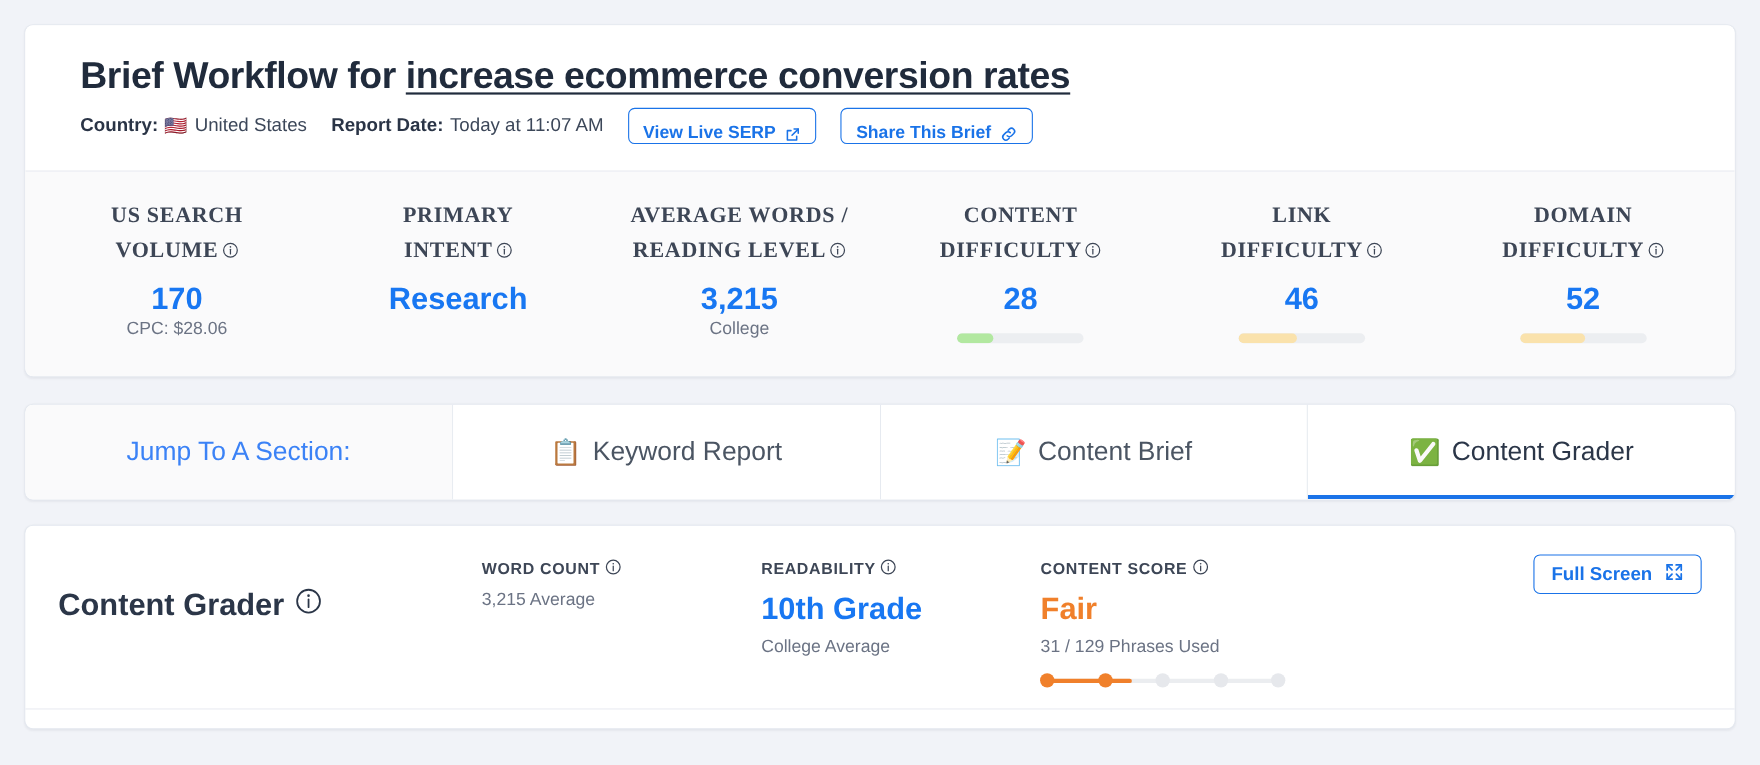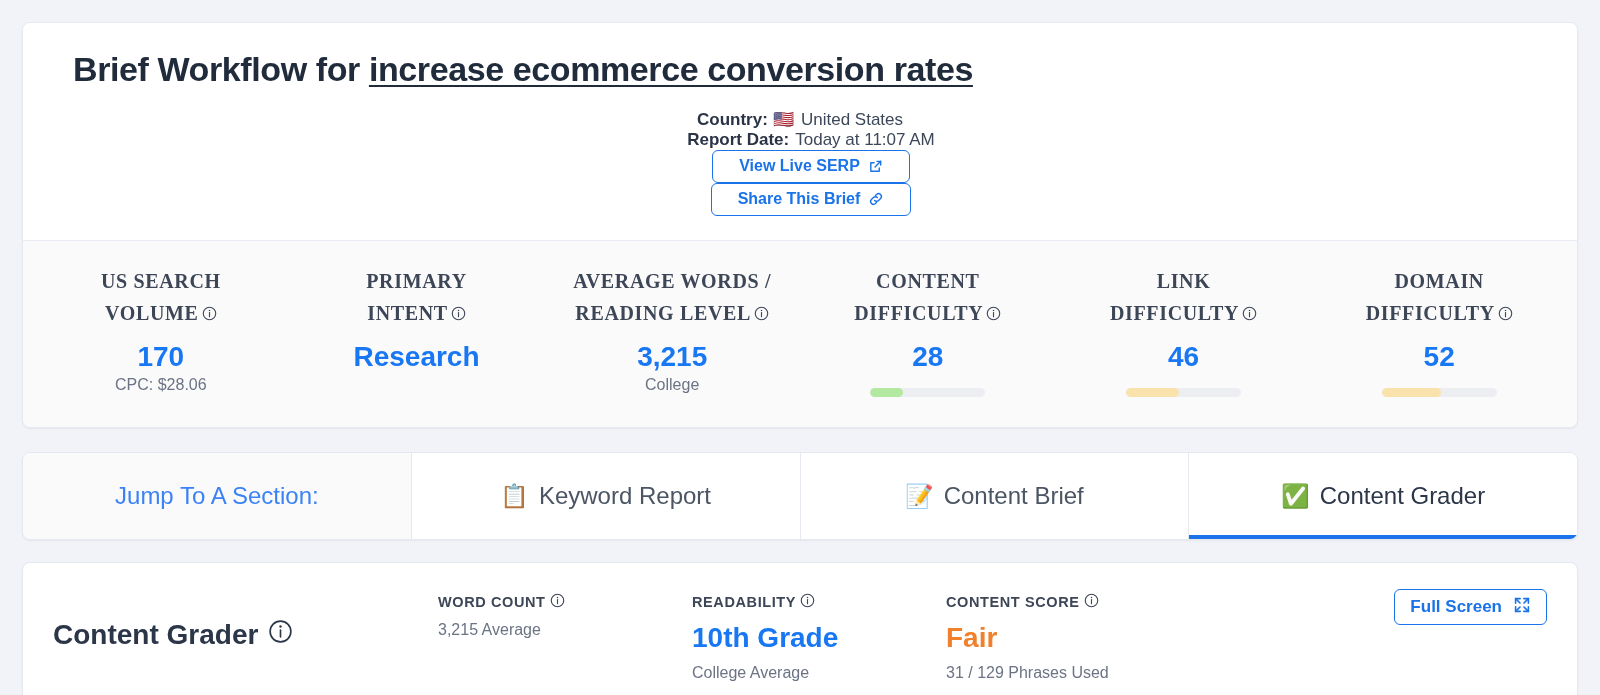--- a/index.html
+++ b/index.html
@@ -46,37 +46,36 @@
   .brief-title .kw {
     text-decoration: underline;
     text-underline-offset: 4px;
     text-decoration-thickness: 2px;
   }
 
   .meta-row {
     display: flex;
     align-items: center;
     gap: 0;
-    margin-top: 20px;
+    margin-top: 8px;
     font-size: 17px;
     color: #3c4759;
-    flex-direction: column;
   }
   .meta-label { font-weight: 700; color: #2a3446; }
   .meta-val   { font-weight: 400; color: #3c4759; }
   .meta-group { display: flex; align-items: center; gap: 6px; }
   .meta-group + .meta-group { margin-left: 22px; }
   .flag { font-size: 17px; line-height: 1; }
 
   .pillbtn {
     display: inline-flex;
-    align-items: center;
+    align-items: flex-end;
     gap: 8px;
     height: 33px;
-    padding: 0 26px;
+    padding: 0 13px;
     margin-left: 22px;
     border: 1.6px solid #1a73e8;
     border-radius: 6px;
     background: #fff;
     color: #1a73e8;
     font-size: 16px;
     font-weight: 700;
     font-family: "Liberation Sans", sans-serif;
     cursor: pointer;
     white-space: nowrap;

